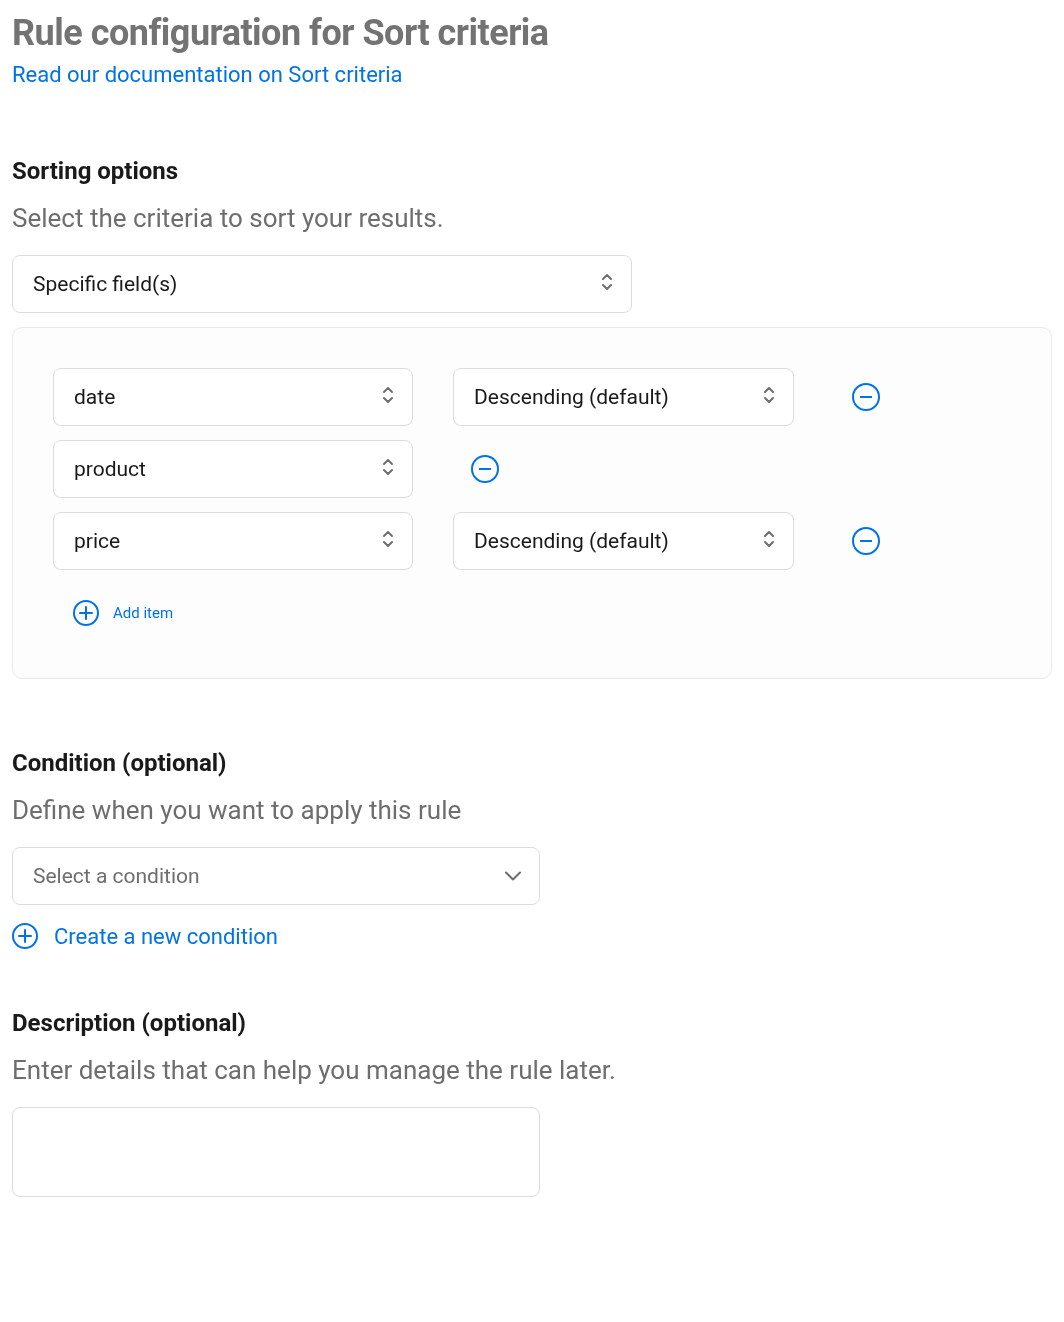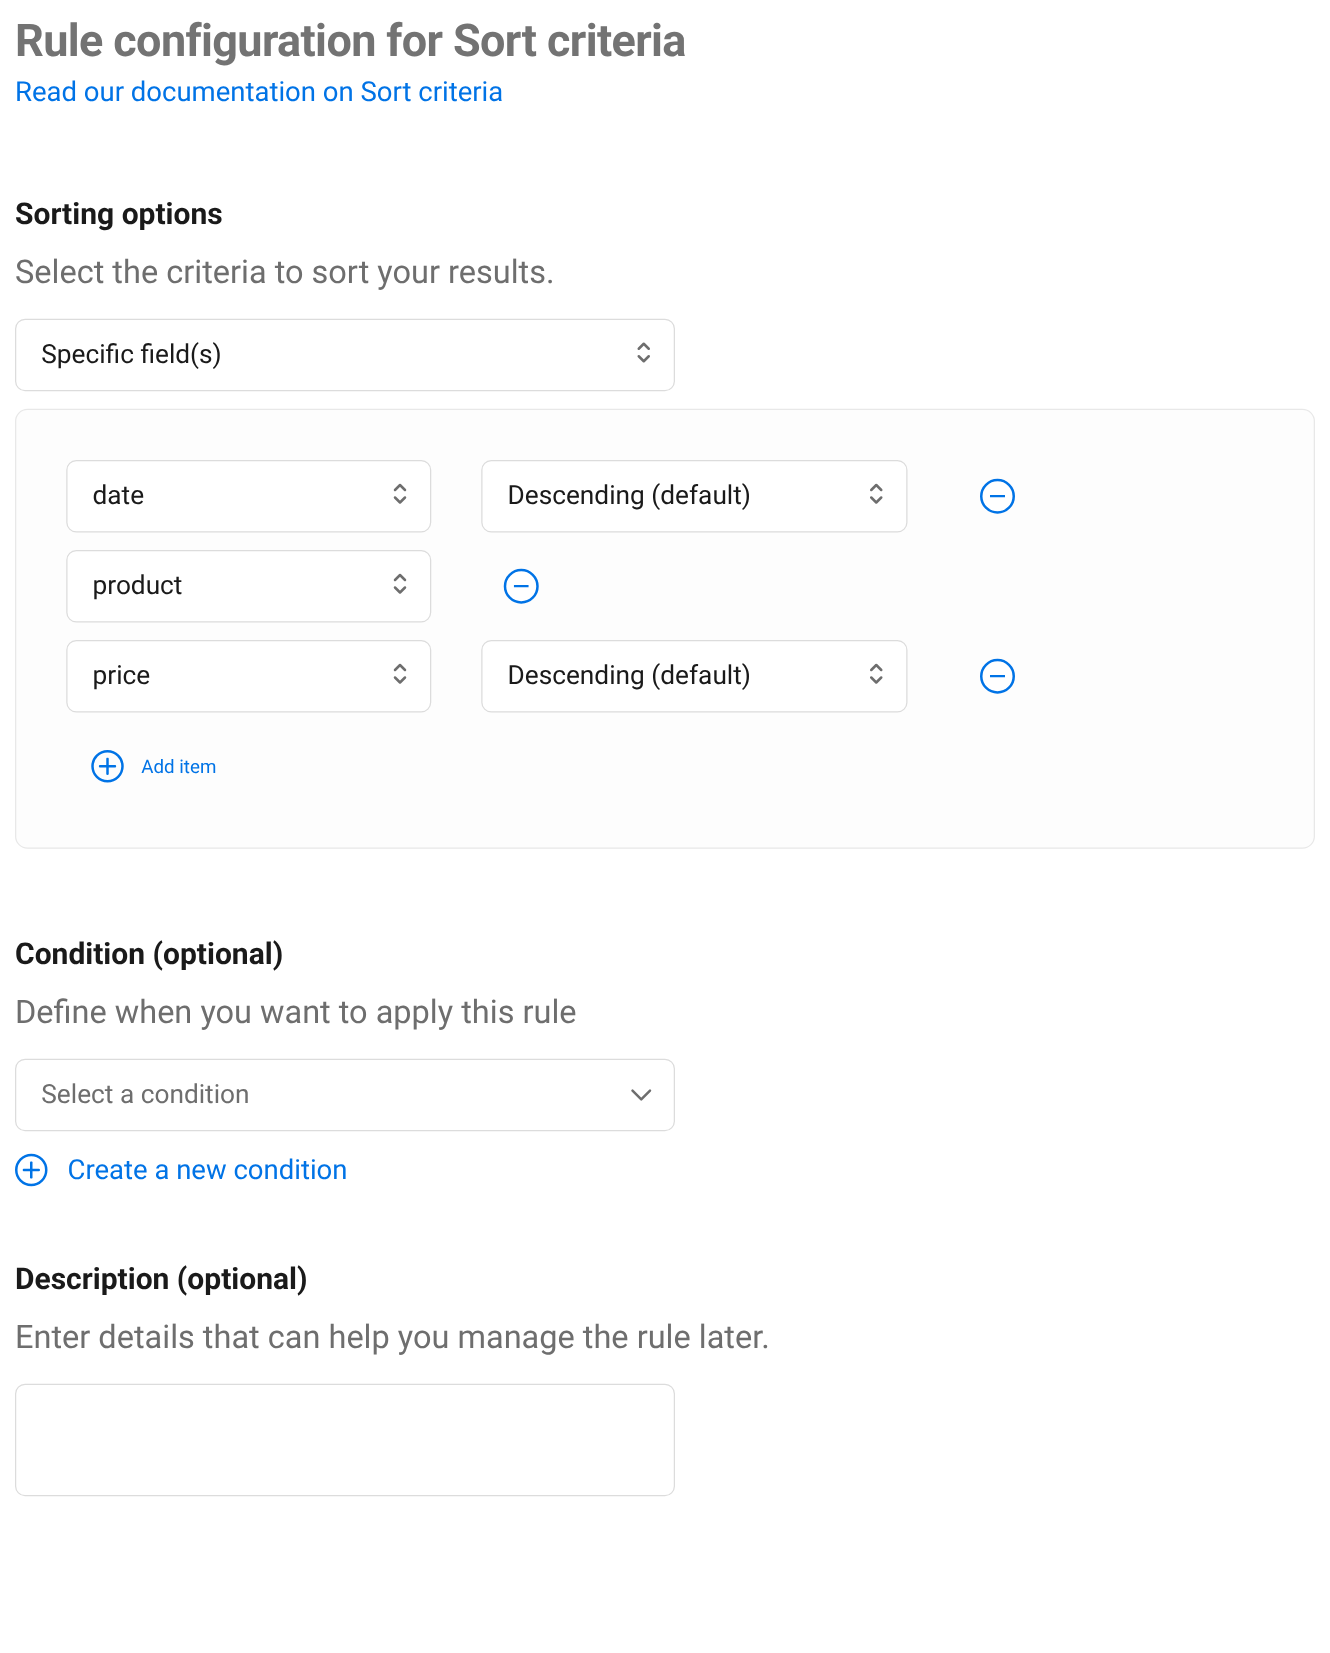--- a/index.html
+++ b/index.html
@@ -65,38 +65,38 @@
       right: 18px;
       top: 50%;
       transform: translateY(-50%);
       pointer-events: none;
       color: #6e6e6e;
     }
     .criteria-select-row {
       margin-bottom: 14px;
     }
     .criteria-select-row .select-wrapper {
-      width: 528px;
+      width: 620px;
       text-decoration: underline;
     }
     .fields-panel {
       border: 1px solid #e8e8e8;
       border-radius: 10px;
       background: #fdfdfd;
       padding: 40px 40px 52px 40px;
       margin-bottom: 70px;
     }
     .field-row {
       display: flex;
       align-items: center;
       gap: 40px;
       margin-bottom: 14px;
     }
     .field-row .select-wrapper:nth-child(1) {
-      width: 292px;
+      width: 360px;
     }
     .field-row .select-wrapper:nth-child(2) {
       width: 341px;
     }
     .remove-btn {
       width: 28px;
       height: 28px;
       border-radius: 50%;
       border: 2px solid #0073e6;
       background: #fff;

